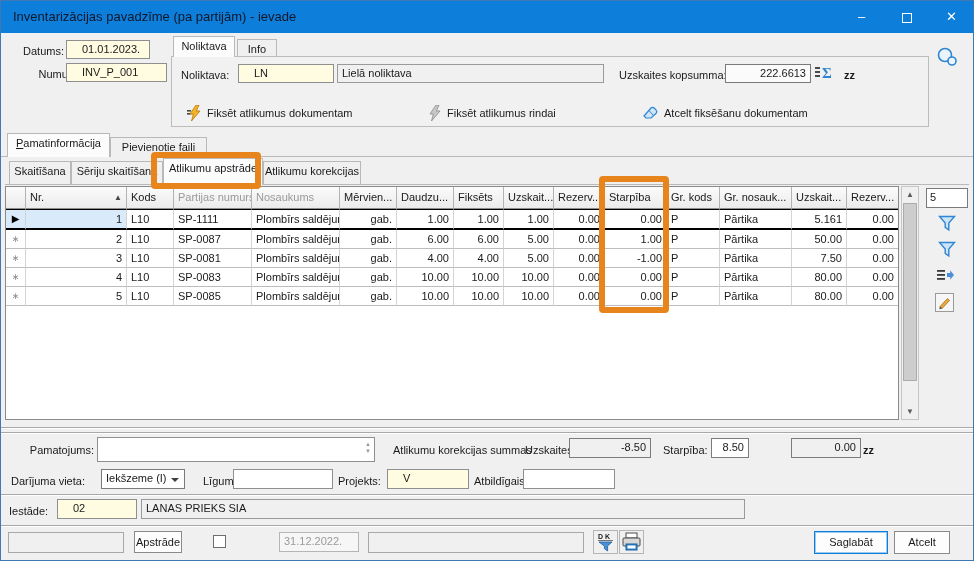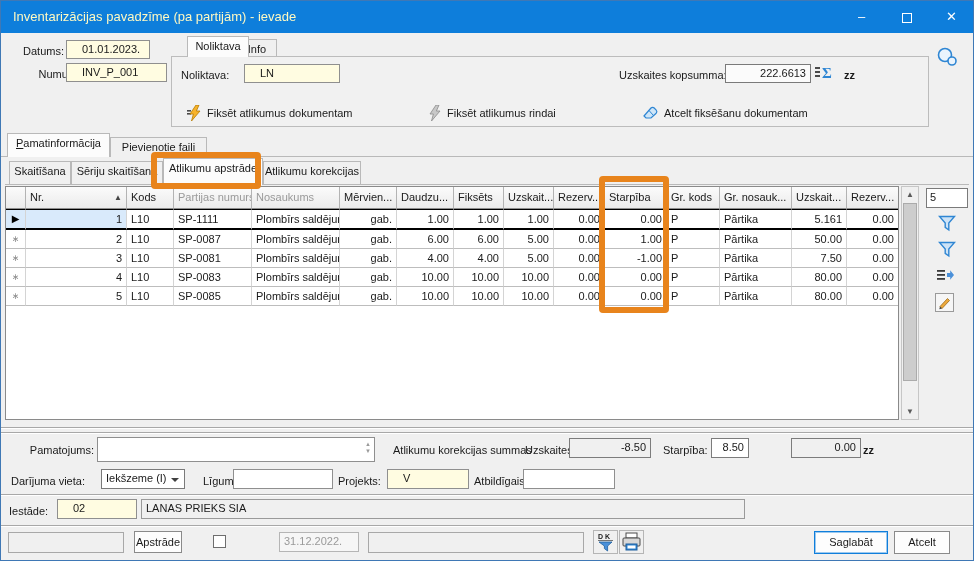--- a/index.html
+++ b/index.html
@@ -4,21 +4,21 @@
 <style>
   * { margin:0; padding:0; box-sizing:border-box; }
   html,body { background:#cfcfcf; }
   body { font-family:"Liberation Sans", sans-serif; font-size:11px; color:#1a1a1a; }
   .window { position:relative; width:974px; height:561px; background:#f0f0f0;
             border:1px solid #3f78b5; overflow:hidden; }
   .abs { position:absolute; }
 
   
   .titlebar { position:absolute; left:0; top:0; width:974px; height:32px; background:#0e7edb; }
-  .title-text { position:absolute; left:12px; top:8px; color:#fef9c3; font-size:13px; }
+  .title-text { position:absolute; left:12px; top:8px; color:#0f172a; font-size:13px; }
   .winbtn { position:absolute; top:0; width:45px; height:32px; color:#fff; text-align:center;
             line-height:32px; font-size:13px; cursor:pointer; }
   .winbtn .sq { display:inline-block; width:10px; height:10px; border:1px solid #fff; vertical-align:middle; }
 
   
   .lbl { position:absolute; height:14px; line-height:14px; white-space:nowrap; }
   .lbl.r { text-align:right; }
   .inp { position:absolute; background:#fffce1; border:1px solid #8f8f8f; padding:1px 15px;
          line-height:15px; white-space:nowrap; overflow:hidden; }
   .inp.white { background:#ffffff; }
@@ -97,30 +97,31 @@
     <span class="winbtn" style="left:838px;">–</span>
     <span class="winbtn" style="left:883px;"><span class="sq"></span></span>
     <span class="winbtn" style="left:928px;">✕</span>
   </div>
 
   <div class="lbl r" style="left:8px; top:43px; width:55px;">Datums:</div>
   <div class="inp" style="left:65px; top:39px; width:84px; height:19px;">01.01.2023.</div>
   <div class="lbl r" style="left:24px; top:66px; width:55px;">Numurs:</div>
   <div class="inp" style="left:65px; top:62px; width:101px; height:19px;">INV_P_001</div>
 
-  <div class="tab active" style="left:186px; top:35px; width:62px; height:21px;">
+  <div class="tab active" style="left:172px; top:35px; width:62px; height:21px;">
     <span class="tab-label">Noliktava</span>
   </div>
   <div class="tab" style="left:236px; top:38px; width:40px; height:18px;">
     <span class="tab-label">Info</span>
   </div>
   <div class="grouppanel" style="left:170px; top:55px; width:758px; height:71px;"></div>
 
   <div class="lbl" style="left:180px; top:67px;">Noliktava:</div>
-  <div class="inp" style="left:243px; top:63px; width:96px; height:19px;">LN</div>
+  <div class="inp" style="left:237px; top:63px; width:96px; height:19px;">LN</div>
+  <div class="ro" style="left:336px; top:63px; width:267px; height:19px;">Lielā noliktava</div>
 
   <div class="lbl" style="left:618px; top:67px;">Uzskaites kopsumma:</div>
   <div class="ro num" style="left:724px; top:63px; width:86px; height:19px; background:#fbfbfb; border-color:#7a7a7a;">222.6613</div>
   <div class="abs" style="left:814px; top:62px; cursor:pointer;">
     <svg width="20" height="19" viewBox="0 0 20 19">
       <rect x="0" y="4" width="5" height="2" fill="#4a4a4a"></rect>
       <rect x="0" y="8" width="5" height="2" fill="#4a4a4a"></rect>
       <rect x="0" y="12" width="5" height="2" fill="#4a4a4a"></rect>
       <text x="7" y="15" font-size="15" font-weight="bold" fill="#2f86d3" font-family="Liberation Serif, serif">Σ</text>
     </svg>

